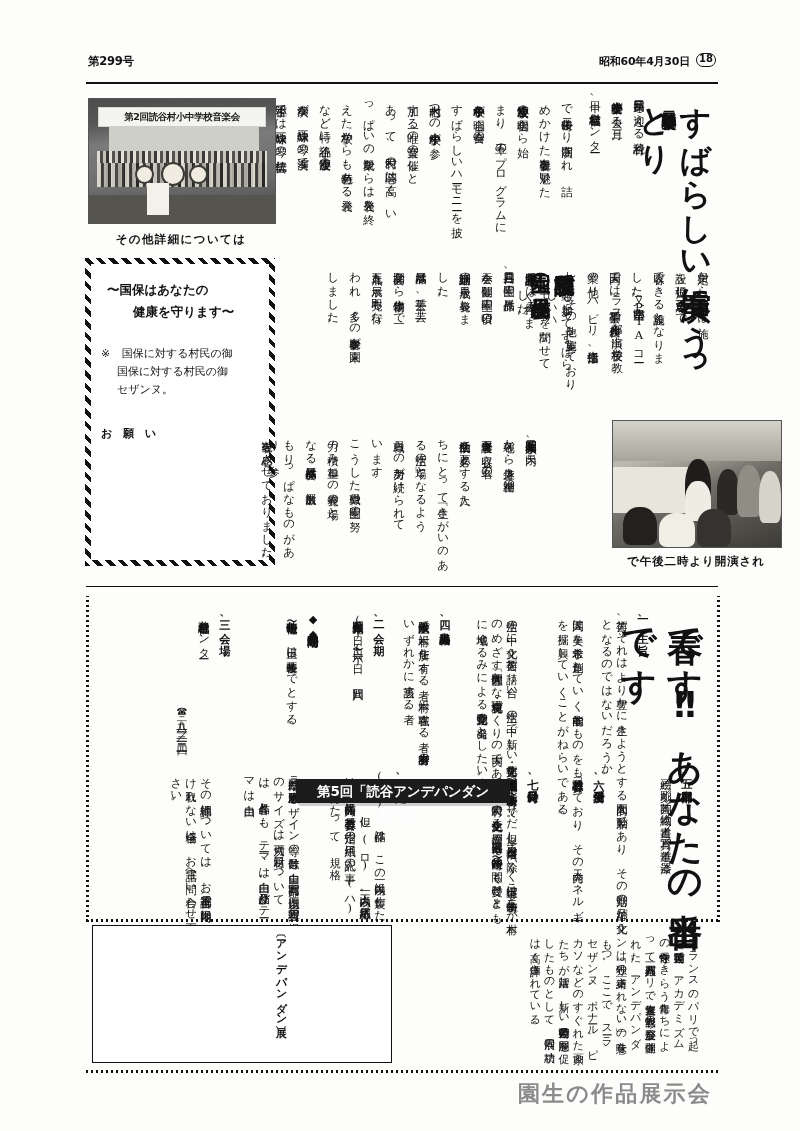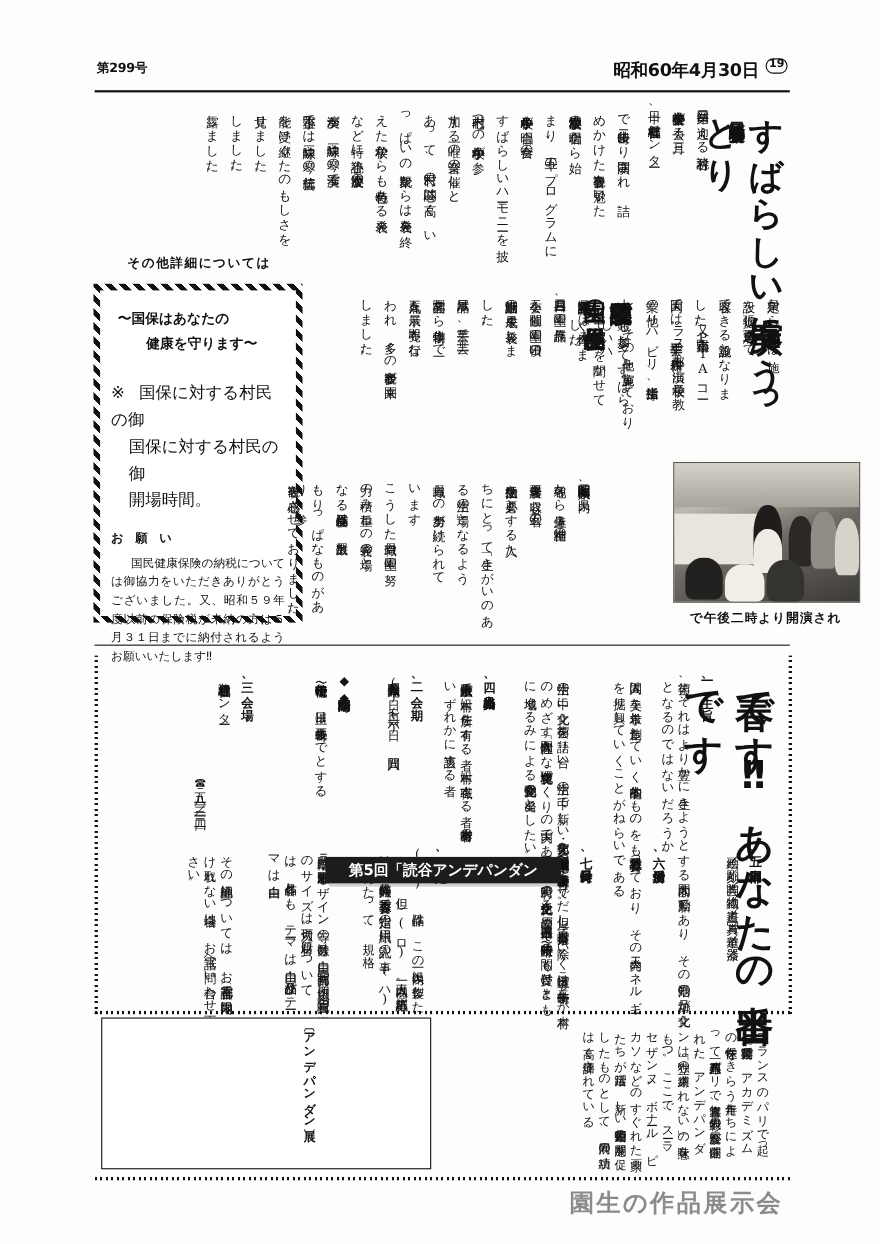--- a/index.html
+++ b/index.html
@@ -42,21 +42,21 @@
     letter-spacing: -0.02em;
   }
   #paper-title {
     position: absolute; left: 210px; top: 2px;
     font-size: 19px; font-weight: bold;
     letter-spacing: 0.60em;
     font-family: "DejaVu Serif", "Liberation Serif", serif;
   }
   #pub-date {
     position: absolute; right: 26px; top: 8px;
-    font-size: 16px; font-weight: bold;
+    font-size: 11px; font-weight: bold;
     font-family: "DejaVu Sans", "Liberation Sans", sans-serif;
     letter-spacing: -0.02em;
     white-space: nowrap;
     text-align: center;
   }
   #page-number {
     position: absolute; right: 0px; top: 7px;
     font-size: 10px; font-weight: bold;
     font-family: "DejaVu Sans", "Liberation Sans", sans-serif;
     border: 1.4px solid #111;
@@ -193,25 +193,25 @@
   }
   #kokuho .inner {
     position: absolute; inset: 0;
     padding: 12px 10px;
     font-family: "DejaVu Sans", "Liberation Sans", sans-serif;
   }
   #kokuho .l1 { font-size: 12.5px; font-weight: bold; margin: 6px 0 0 6px; }
   #kokuho .l2 { font-size: 12.5px; font-weight: bold; margin: 5px 0 0 32px; }
   #kokuho .l3 { font-size: 12.5px; font-weight: bold; margin: 20px 0 0 0px; }
   #kokuho .note {
-    margin-top: 24px; font-size: 15px; line-height: 1.62;
+    margin-top: 24px; font-size: 11px; line-height: 1.62;
     text-indent: 0;
   }
   #kokuho .note .ind { display:block; padding-left: 16px; }
-  #kokuho .onegai-t { margin-top: 16px; font-size: 11.2px; font-weight: bold; letter-spacing:.3em;}
+  #kokuho .onegai-t { margin-top: 28px; font-size: 11.2px; font-weight: bold; letter-spacing:.3em;}
   #kokuho .onegai-b {
     margin-top: 7px; font-size: 10.6px; line-height: 1.6;
     text-indent: 18px; text-align: justify;
   }
 
   
   #headline2 {
     position: absolute;
     right: 222px; top: 258px;
     height: 165px;
@@ -367,21 +367,21 @@
   }
 </style>
 </head>
 <body>
 
 <div id="page">
 
   <div id="masthead">
     <div id="issue-no">第299号</div>
     <div id="pub-date">昭和60年4月30日</div>
-    <div id="page-number">19</div>
+    <div id="page-number">18</div>
   </div>
   <div id="rule-top"></div>
 
   <div id="headline1" class="vt">すばらしい演奏にうっとり</div>
   <div id="subheadline1" class="vt">第二回読谷村小中学校音楽会</div>
 
   <div id="b1c1" class="body1 vt">第二回目を迎える読谷村</div>
   <div id="b1c2" class="body1 vt">小中学校音楽会が去る三月</div>
   <div id="b1c3" class="body1 vt">十日、村総合福祉センター</div>
   <div id="b1c4" class="body1 vt">又、古堅南小PTAコー</div>
@@ -404,34 +404,44 @@
   <div class="body1b vt" style="right:512px;height:175px;">古堅小では三味線や琴の伝統芸</div>
   <div class="body1b vt" style="right:534px;height:175px;">能を受け継ぐたのもしさを</div>
   <div class="body1b vt" style="right:556px;height:175px;">見せました。</div>
   <div class="body1b vt" style="right:578px;height:175px;">しました。</div>
   <div class="body1b vt" style="right:600px;height:175px;">露しました。</div>
 
   <div class="body1b vt" style="right:226px;top:282px;height:92px;">頭も参加してすばらしいハ</div>
   <div class="body1b vt" style="right:248px;top:282px;height:92px;">ーモニーを聞かせてくれま</div>
   <div class="body1b vt" style="right:270px;top:282px;height:92px;">した。</div>
 
+  <div id="photo1">
+    <div class="banner">第2回読谷村小中学校音楽会</div>
+    <div class="stagewall"></div>
+    <div class="crowd"></div>
+    <div class="crowd2"></div>
+    <div class="drum" style="left:46px;"></div>
+    <div class="drum" style="left:72px;width:20px;height:20px;top:63px;"></div>
+    <div class="drum" style="left:100px;"></div>
+    <div class="floor"></div>
+    <div class="conductor"></div>
+  </div>
   <div id="cap1">その他詳細については</div>
 
   <div id="kokuho">
     <div class="inner">
       <div class="l1">〜国保はあなたの</div>
       <div class="l2">健康を守ります〜</div>
       <div class="note">
         <span>※</span>
         <span style="padding-left:8px">国保に対する村民の御</span>
         <span class="ind">国保に対する村民の御</span>
-        <span class="ind">開場時間。</span>
+        <span class="ind">セザンヌ。</span>
       </div>
       <div class="onegai-t">お 願 い</div>
-      <div class="onegai-b">国民健康保険の納税については御協力をいただきありがとうございました。又、昭和５９年度以前の保険税が未納の方は５月３１日までに納付されるようお願いいたします‼</div>
     </div>
   </div>
 
   <div id="headline2" class="vt">
     <div style="font-size:20px">読谷救護園で</div>
   </div>
   <div class="vt" style="position:absolute;right:246px;top:258px;height:190px;font-size:20px;font-weight:bold;font-family:'DejaVu Sans','Liberation Sans',sans-serif;">園生の作品展示会</div>
 
   <div id="b2c1" class="body2 vt">県立読谷救護園では去る</div>
   <div id="b2c2" class="body2 vt">三月二四日、園生の作品展</div>

